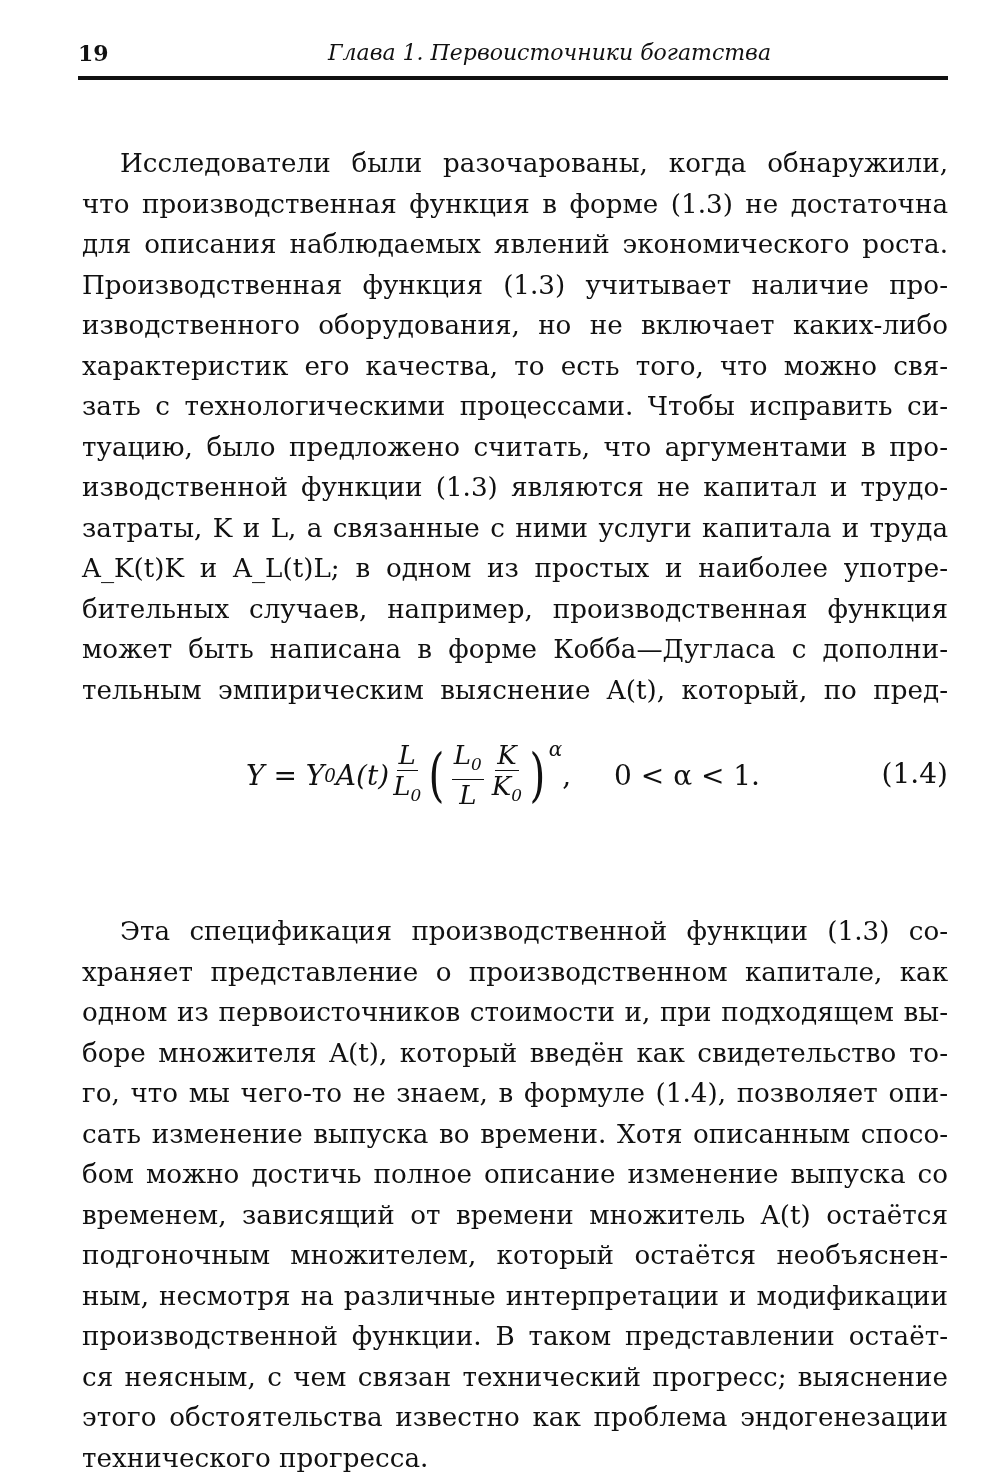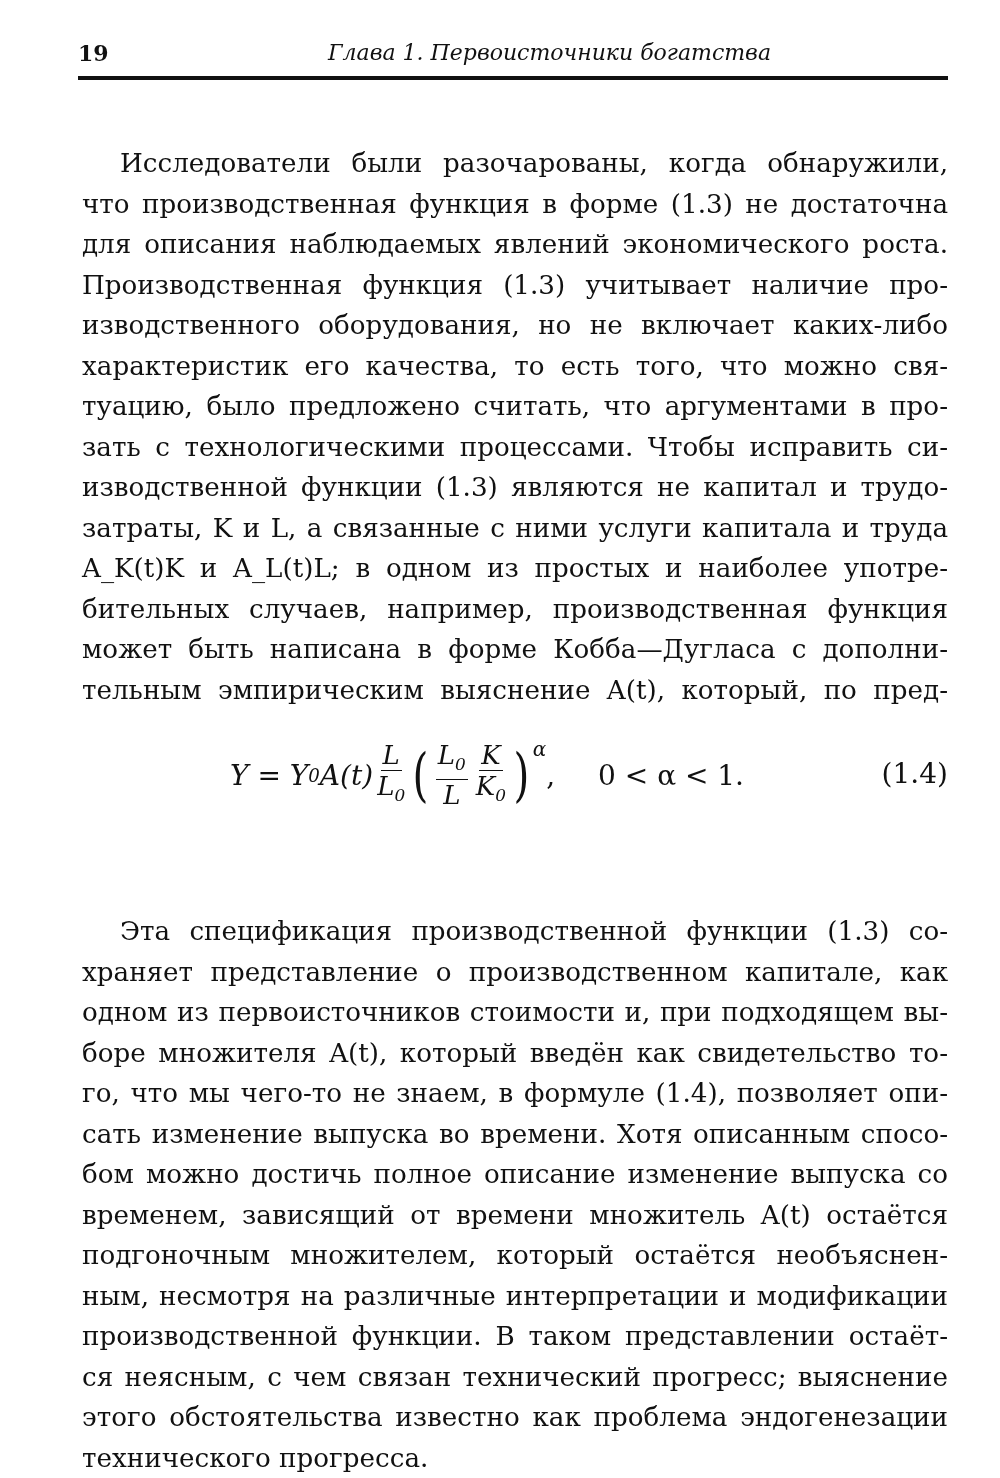--- a/index.html
+++ b/index.html
@@ -12,21 +12,21 @@
   .para { position: absolute; left: 82px; width: 866px; font-size: 26.2px; line-height: 40.5px;
           text-align: justify; text-indent: 38px; margin-top: 33px; }
   .p1 { top: 110px; }
   .p2 { top: 878px; }
   .line { display: block; text-align: justify; text-align-last: justify; text-indent: 0; white-space: nowrap; }
   .line.first { padding-left: 38px; }
   .line.last { text-align-last: left; }
   .m { font-family: "DejaVu Serif", serif; font-style: italic; }
   .em { font-style: italic; }
   .eq { position: absolute; left: 230px; top: 735px; width: 718px; height: 80px; font-size: 28px; }
-  .eq .body { position: absolute; left: 0; top: 0; display: flex; align-items: center; height: 80px; }
+  .eq .body { position: absolute; left: 16px; top: 0; display: flex; align-items: center; height: 80px; }
   .frac { display: inline-flex; flex-direction: column; align-items: center; margin: 0 4px; font-size: 26px; }
   .frac .num { border-bottom: 1.5px solid #111; padding: 0 2px; line-height: 30px; }
   .frac .den { line-height: 30px; }
   .paren { font-size: 58px; line-height: 58px; font-family: "DejaVu Serif", serif; transform: scaleX(0.7); display: inline-block; }
   .sup { position: relative; top: -26px; font-size: 20px; }
   .eq .cond { margin-left: 43px; }
   .eq .num-label { position: absolute; right: 0; top: 22px; }
   sub { font-size: 0.65em; }
 </style>
 </head>
@@ -38,22 +38,22 @@
 </div>
 <div class="rule"></div>
 
 <div class="para p1">
   <span class="line first">Исследователи были разочарованы, когда обнаружили,</span>
   <span class="line">что производственная функция в форме (1.3) не достаточна</span>
   <span class="line">для описания наблюдаемых явлений экономического роста.</span>
   <span class="line">Производственная функция (1.3) учитывает наличие про-</span>
   <span class="line">изводственного оборудования, но не включает каких-либо</span>
   <span class="line">характеристик его качества, то есть того, что можно свя-</span>
+  <span class="line">зать с технологическими процессами. Чтобы исправить си-</span>
   <span class="line">туацию, было предложено считать, что аргументами в про-</span>
-  <span class="line">зать с технологическими процессами. Чтобы исправить си-</span>
   <span class="line">изводственной функции (1.3) являются не капитал и трудо-</span>
   <span class="line">затраты, K и L, а связанные с ними услуги капитала и труда</span>
   <span class="line">A_K(t)K и A_L(t)L; в одном из простых и наиболее употре-</span>
   <span class="line">бительных случаев, например, производственная функция</span>
   <span class="line">может быть написана в форме Кобба—Дугласа с дополни-</span>
   <span class="line">тельным эмпирическим выяснение A(t), который, по пред-</span>
 </div>
 
 <div class="eq">
   <div class="body">

